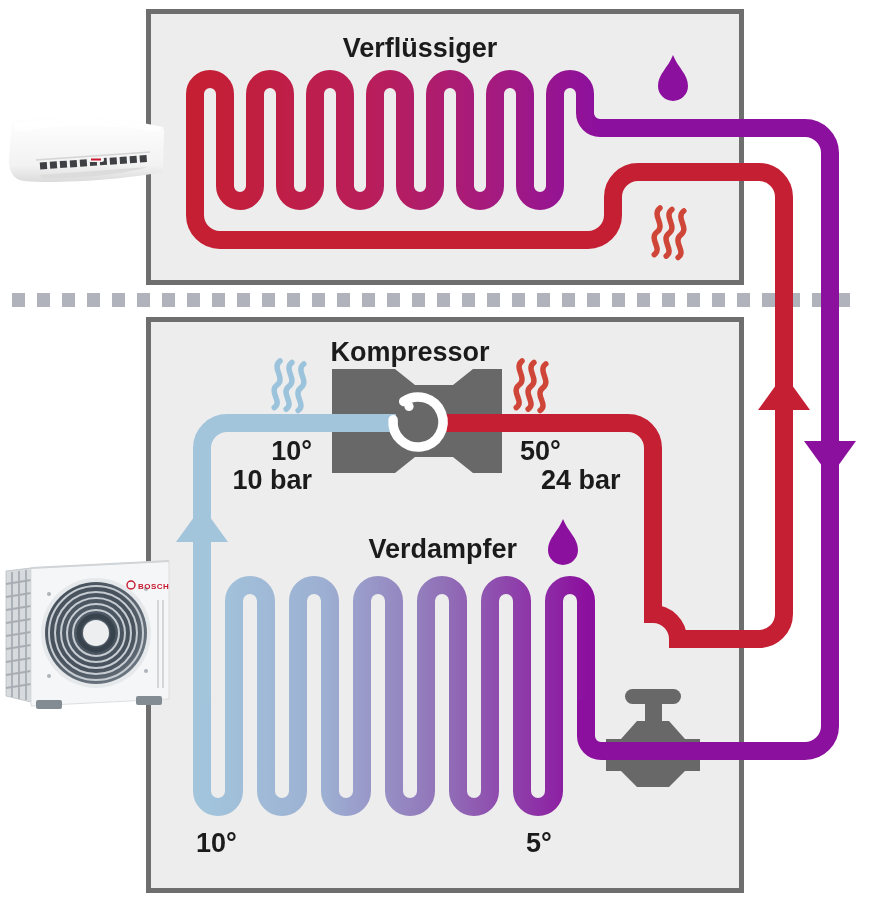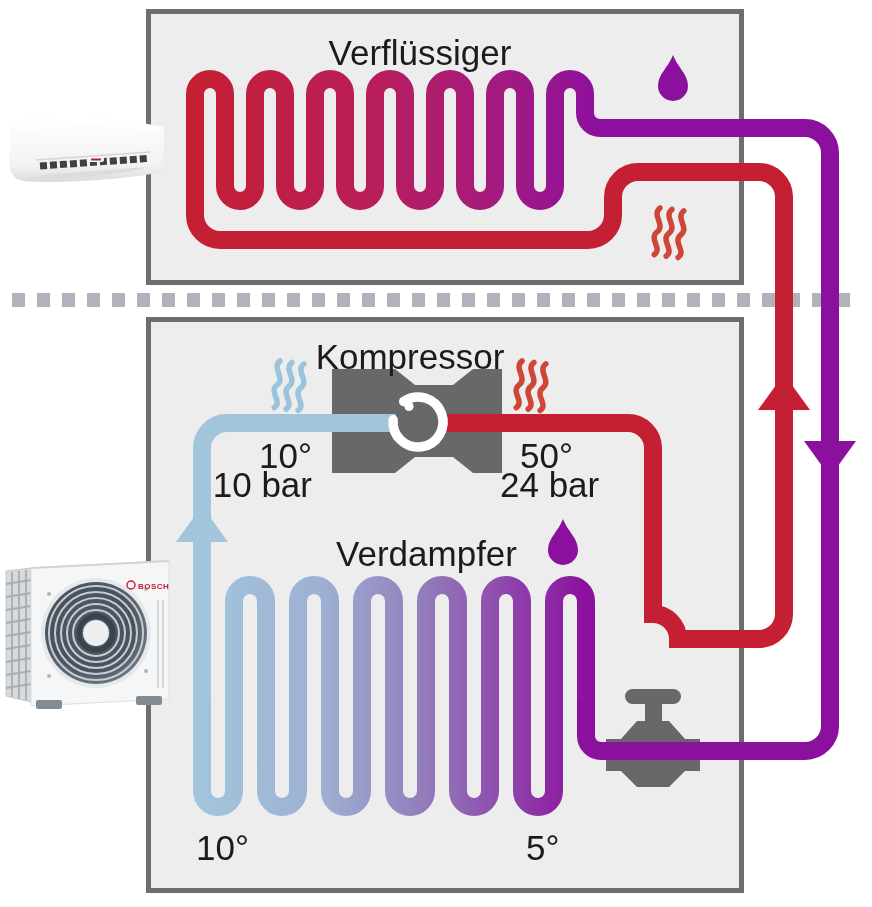--- a/index.html
+++ b/index.html
@@ -5,22 +5,22 @@
   html,body{margin:0;padding:0;background:#fff;}
   #stage{position:relative;width:872px;height:907px;background:#ffffff;
          font-family:"Liberation Sans",sans-serif;overflow:hidden;}
   .zone-box{position:absolute;left:146px;width:598px;box-sizing:border-box;
             background:#EDEDED;border:5px solid #6E6E6E;}
   #indoor-box{top:9px;height:276px;}
   #outdoor-box{top:317px;height:576px;}
   #divider{position:absolute;left:12px;top:293px;width:848px;height:14px;
            background:repeating-linear-gradient(90deg,#B1B3BC 0 13px,transparent 13px 25px);}
   #pipes{position:absolute;left:0;top:0;z-index:5;}
-  .lbl{position:absolute;font-size:35px;color:#1B1B1B;line-height:1.12;
-       white-space:nowrap;z-index:8;}
+  .lbl{position:absolute;font-size:27px;color:#1B1B1B;line-height:1.12;
+       white-space:nowrap;z-index:8;font-weight:bold;}
   .ctr{text-align:center;}
   .rt{text-align:right;}
 </style>
 </head>
 <body>
 
 <div id="stage">
 
   <div id="indoor-box" class="zone-box"></div>
   <div id="outdoor-box" class="zone-box"></div>
@@ -156,21 +156,21 @@
   </svg>
 
   <div class="lbl ctr" style="left:320px;top:33px;width:200px;">Verflüssiger</div>
 
   <div class="lbl ctr" style="left:310px;top:337px;width:200px;">Kompressor</div>
 
   <div class="lbl rt" style="left:212px;top:436px;width:100px;">10°</div>
   <div class="lbl rt" style="left:212px;top:465px;width:100px;">10 bar</div>
 
   <div class="lbl" style="left:520px;top:436px;">50°</div>
-  <div class="lbl" style="left:500px;top:465px;">24 bar</div>
+  <div class="lbl" style="left:541px;top:465px;">24 bar</div>
 
   <div class="lbl ctr" style="left:317px;top:534px;width:200px;text-align:right;">Verdampfer</div>
 
   <div class="lbl" style="left:196px;top:828px;">10°</div>
   <div class="lbl" style="left:526px;top:828px;">5°</div>
 
   <div class="lbl ctr" style="left:555px;top:804px;width:200px;line-height:30px;">
   </div>
 
 </div>

